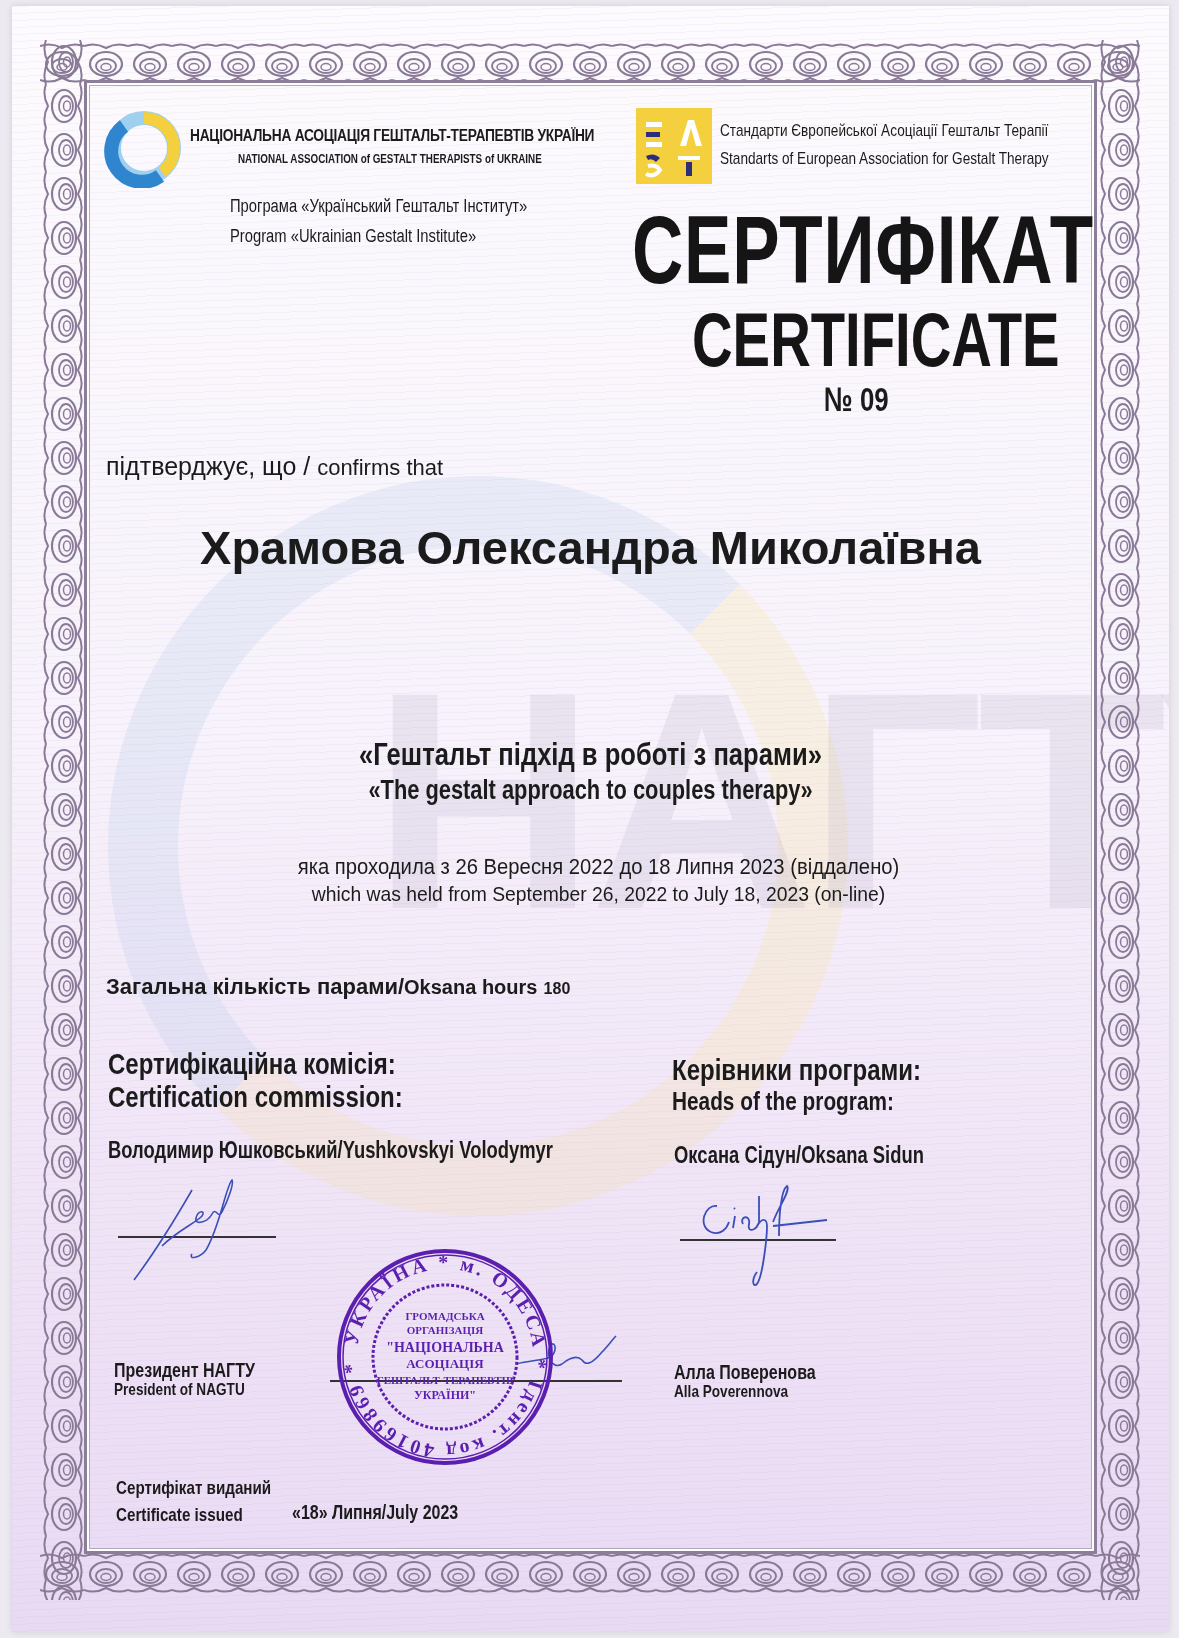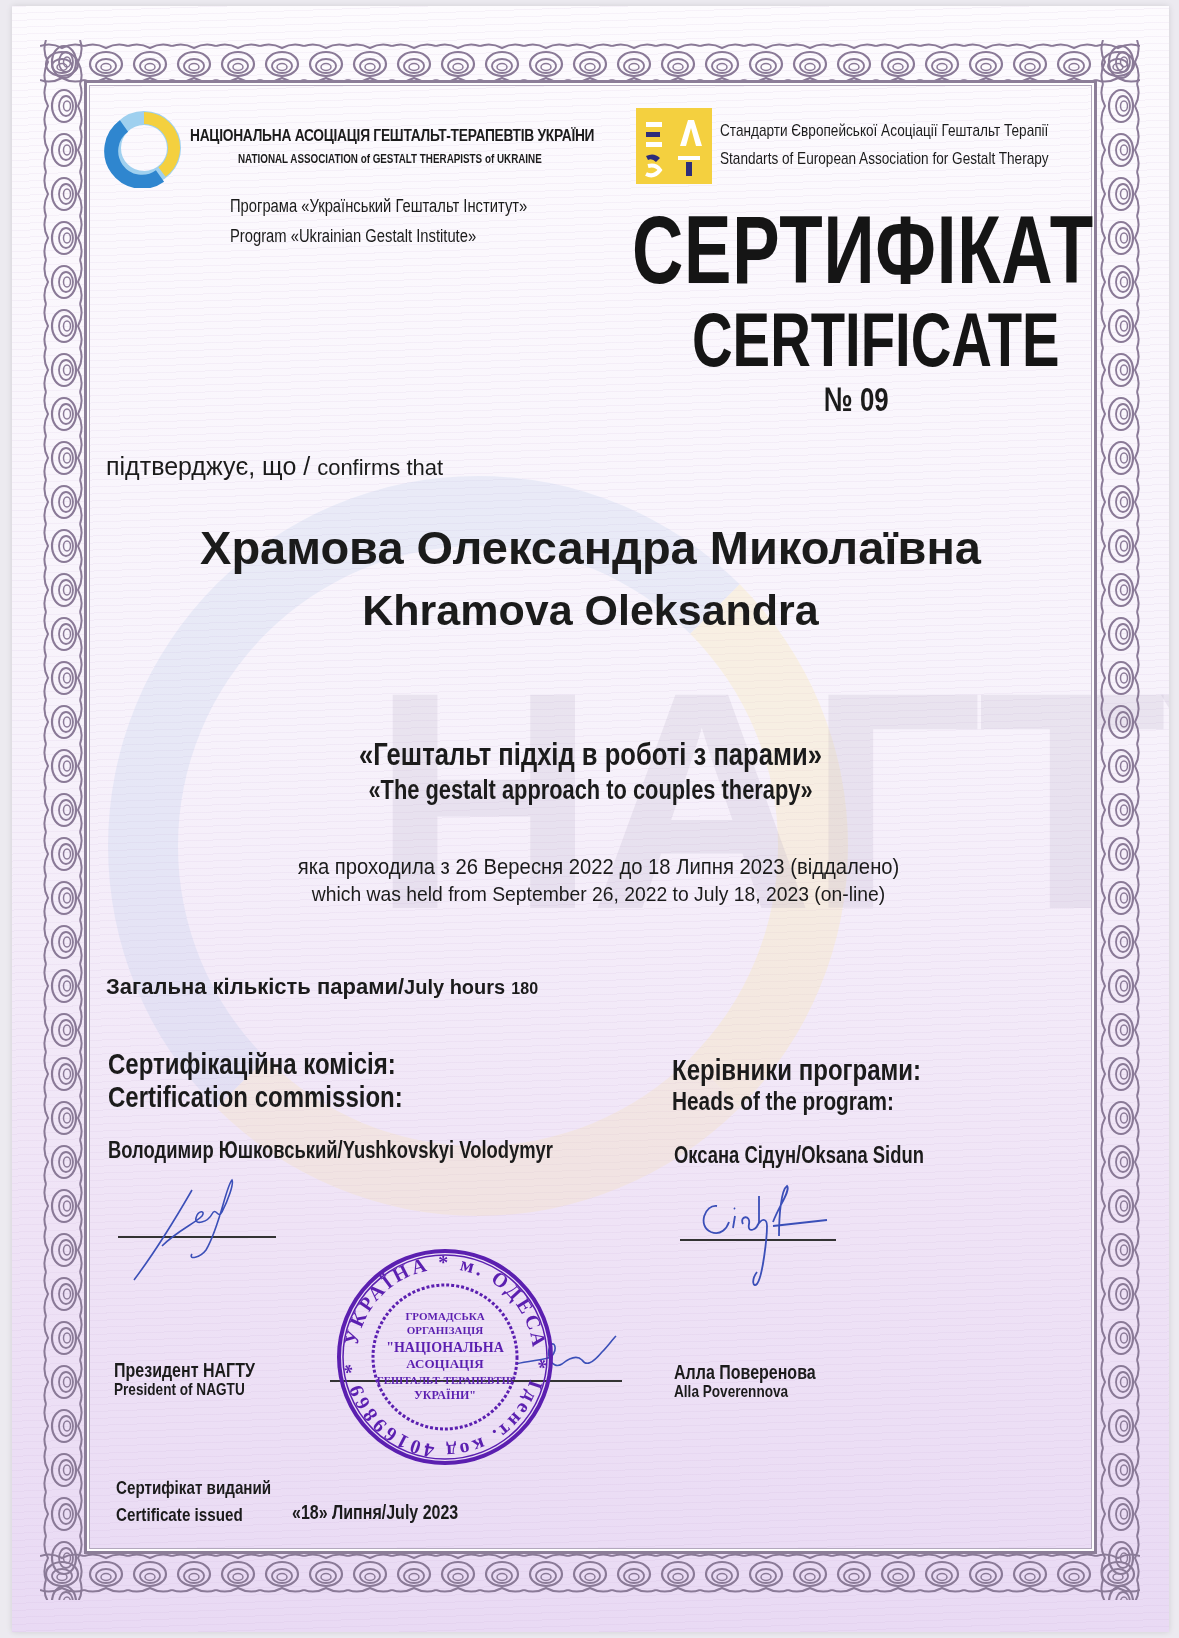--- a/index.html
+++ b/index.html
@@ -173,31 +173,30 @@
   <div class="abs title-uk">СЕРТИФІКАТ</div>
   <div class="abs title-en">CERTIFICATE</div>
   <div class="abs cert-no">№ 09</div>
 
   <div class="abs confirms">
     <span>підтверджує, що /</span>
     <span class="small">confirms that</span>
   </div>
 
   <div class="abs name-uk">Храмова Олександра Миколаївна</div>
-  <div class="abs name-en">Khramova Oleksandra</div>
 
 
   <div class="abs course-uk">«Гештальт підхід в роботі з парами»</div>
   <div class="abs course-en">«The gestalt approach to couples therapy»</div>
 
   <div class="abs held-uk">яка проходила з 26 Вересня 2022 до 18 Липня 2023 (віддалено)</div>
   <div class="abs held-en">which was held from September 26, 2022 to July 18, 2023 (on-line)</div>
 
   <div class="abs hours">
-    <span>Загальна кількість парами/</span><span class="mid">July hours</span>
+    <span>Загальна кількість парами/</span><span class="mid">Oksana hours</span>
     <span class="num">180</span>
   </div>
 
   <div class="abs comm-uk">Сертифікаційна комісія:</div>
   <div class="abs comm-en">Certification commission:</div>
   <div class="abs heads-uk">Керівники програми:</div>
   <div class="abs heads-en">Heads of the program:</div>
 
   <div class="abs comm-name">Володимир Юшковський/Yushkovskyi Volodymyr</div>
   <div class="abs head-name">Оксана Сідун/Oksana Sidun</div>

